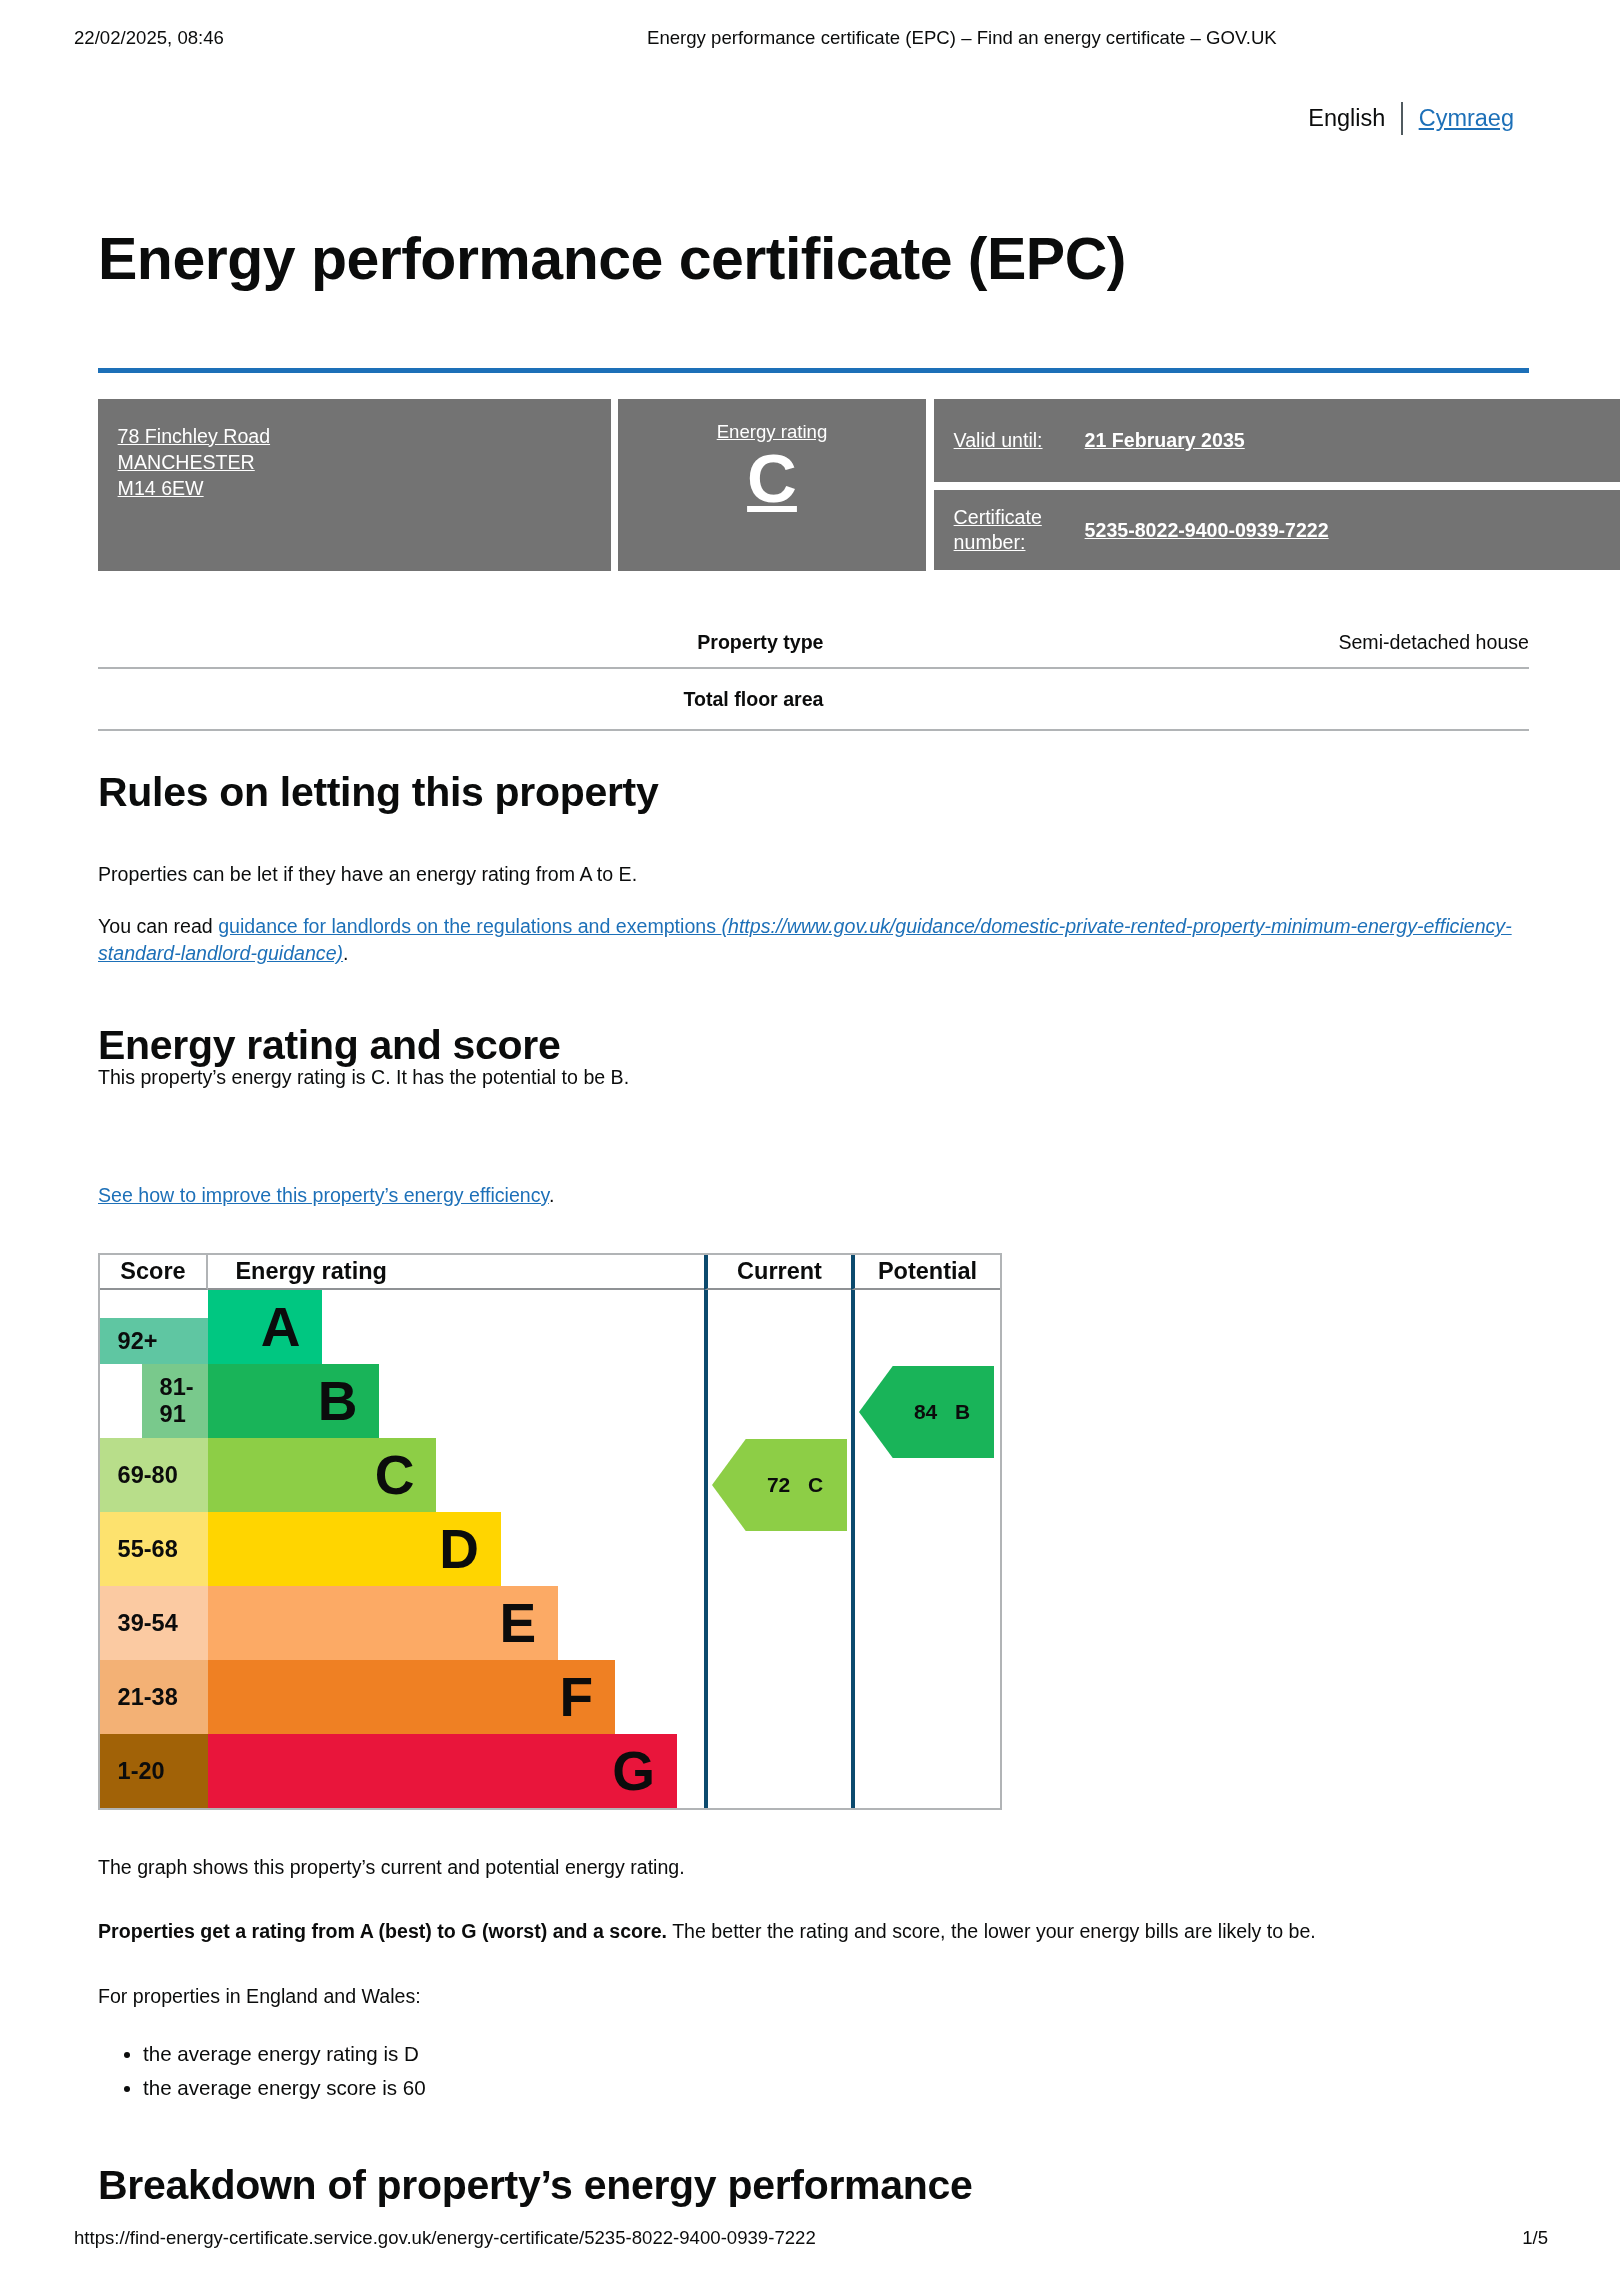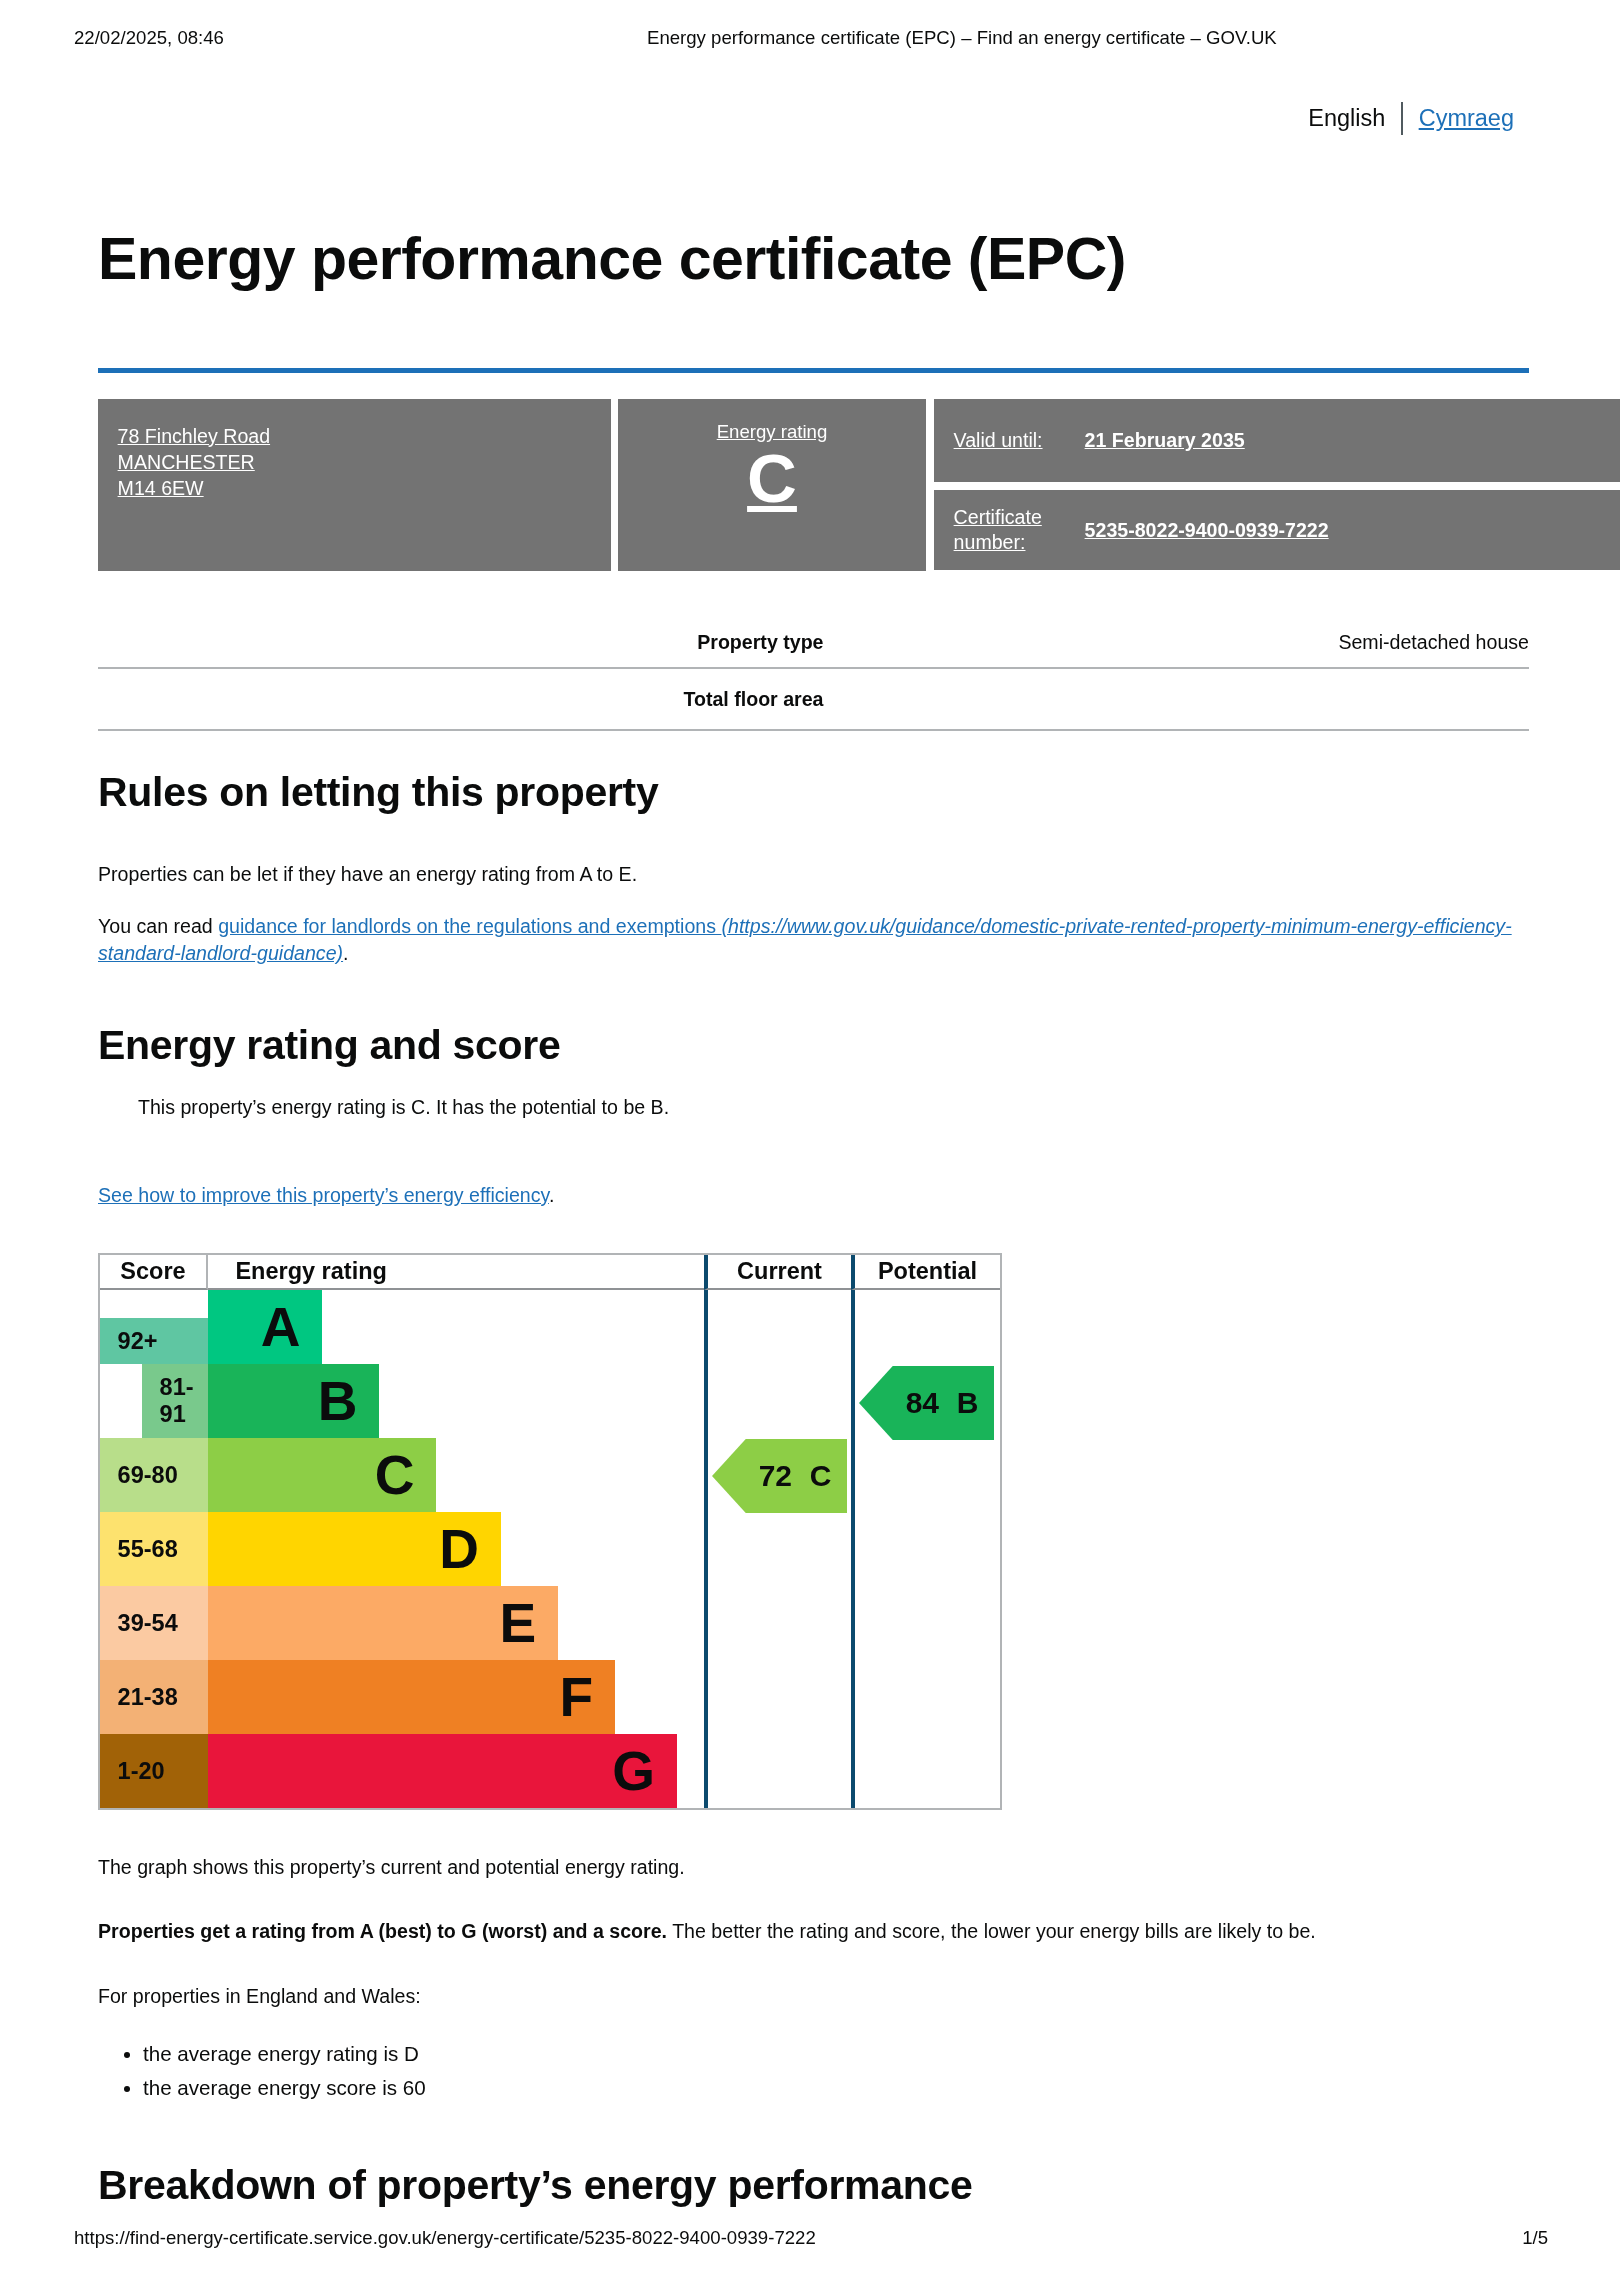--- a/index.html
+++ b/index.html
@@ -45,21 +45,21 @@
   .prop-value { flex:1; }
 
   h2.sec { position:absolute; left:98px; font-size:41px; font-weight:700; letter-spacing:-0.3px; }
   .h2-rules { top:769px; }
   .h2-score { top:1022px; }
   .h2-breakdown { top:2162px; }
 
   .para { position:absolute; left:98px; width:1431px; font-size:19.6px; line-height:27.4px; }
   .p-rules-1 { top:861px; }
   .p-rules-2 { top:913px; }
-  .p-score-1 { top:1094px;margin-left:40px; }
+  .p-score-1 { top:1064px; }
   .p-score-2 { top:1182px; }
   .p-graph   { top:1854px; }
   .p-rating  { top:1918px; }
   .p-ew      { top:1983px; }
   a.body-link { color:#1d70b8; text-decoration:underline; }
   a.body-link .url-part { font-style:italic; }
   .bold { font-weight:700; }
 
   .avg-list { position:absolute; top:2037px; left:98px; width:1431px; font-size:20.6px; }
   .avg-list ul { margin:0; padding-left:45px; }
@@ -70,23 +70,23 @@
            grid-template-columns:108px 496px 147px 149px; grid-template-rows:35px repeat(7, 74px); background:#fff; }
   .hcell { font-weight:700; font-size:23.5px; display:flex; align-items:center; border-bottom:2px solid #8f9295; }
   .hcell.c { justify-content:center; }
   .hcell.score-h { border-right:2px solid #b1b4b6; }
   .hcell.rating-h { padding-left:27.4px; }
   .score-cell { display:flex; align-items:center; padding-left:17.6px; font-weight:700; font-size:23.5px; }
   .rating-cell { position:relative; }
   .band-bar { height:100%; display:flex; align-items:center; justify-content:flex-end; padding-right:21.6px; }
   .band-letter { font-weight:700; font-size:55px; line-height:1; }
   .vline { border-left:4px solid #0c4a6e; }
-  .arrow { position:absolute; width:135px; height:74px; clip-path:polygon(0 50%, 25% 0, 100% 0, 100% 100%, 25% 100%);
+  .arrow { position:absolute; width:135px; height:92px; clip-path:polygon(0 50%, 25% 0, 100% 0, 100% 100%, 25% 100%);
            display:flex; align-items:center; justify-content:center; gap:17.6px; padding-left:31px;
-           font-weight:700; font-size:30px; color:#0b0c0c; }
+           font-weight:700; font-size:21px; color:#0b0c0c; }
   .arrow-current { top:184px; left:612px; }
   .arrow-potential { top:111px; left:759px; }
 </style>
 </head>
 <body>
 
 <div class="page">
 
   <div class="print-header">
     <span class="ph-date">22/02/2025, 08:46</span>

